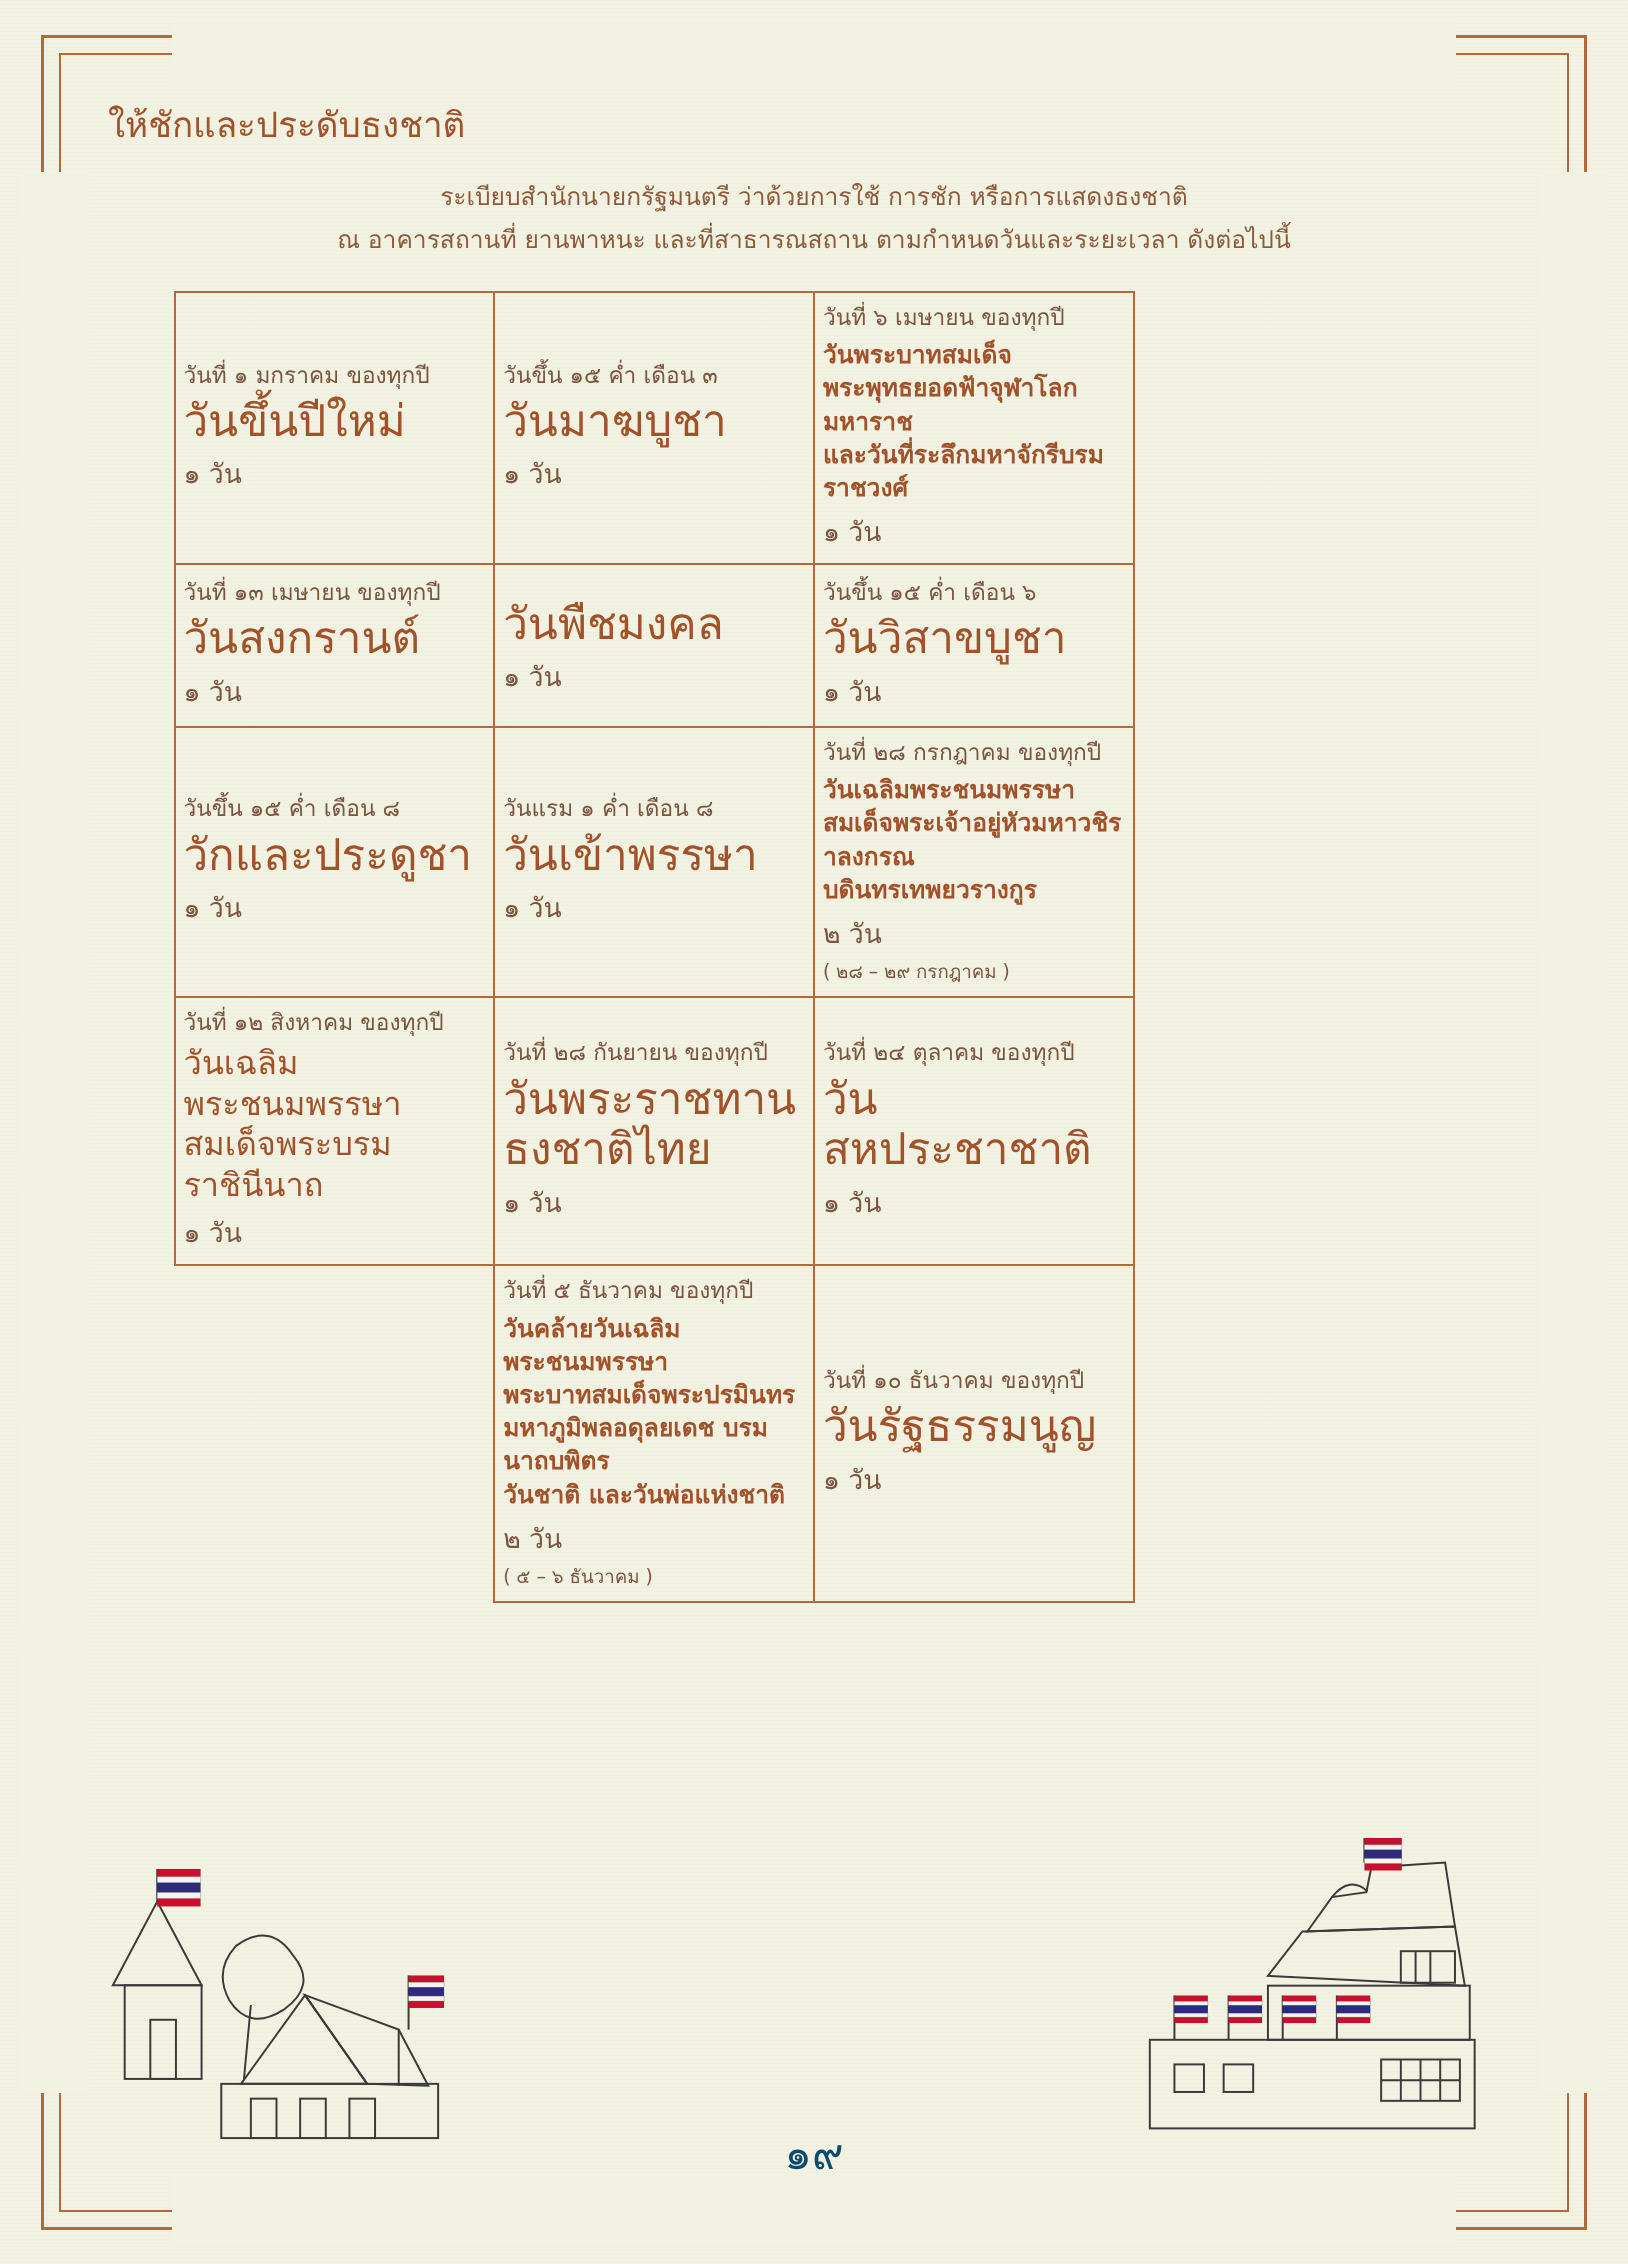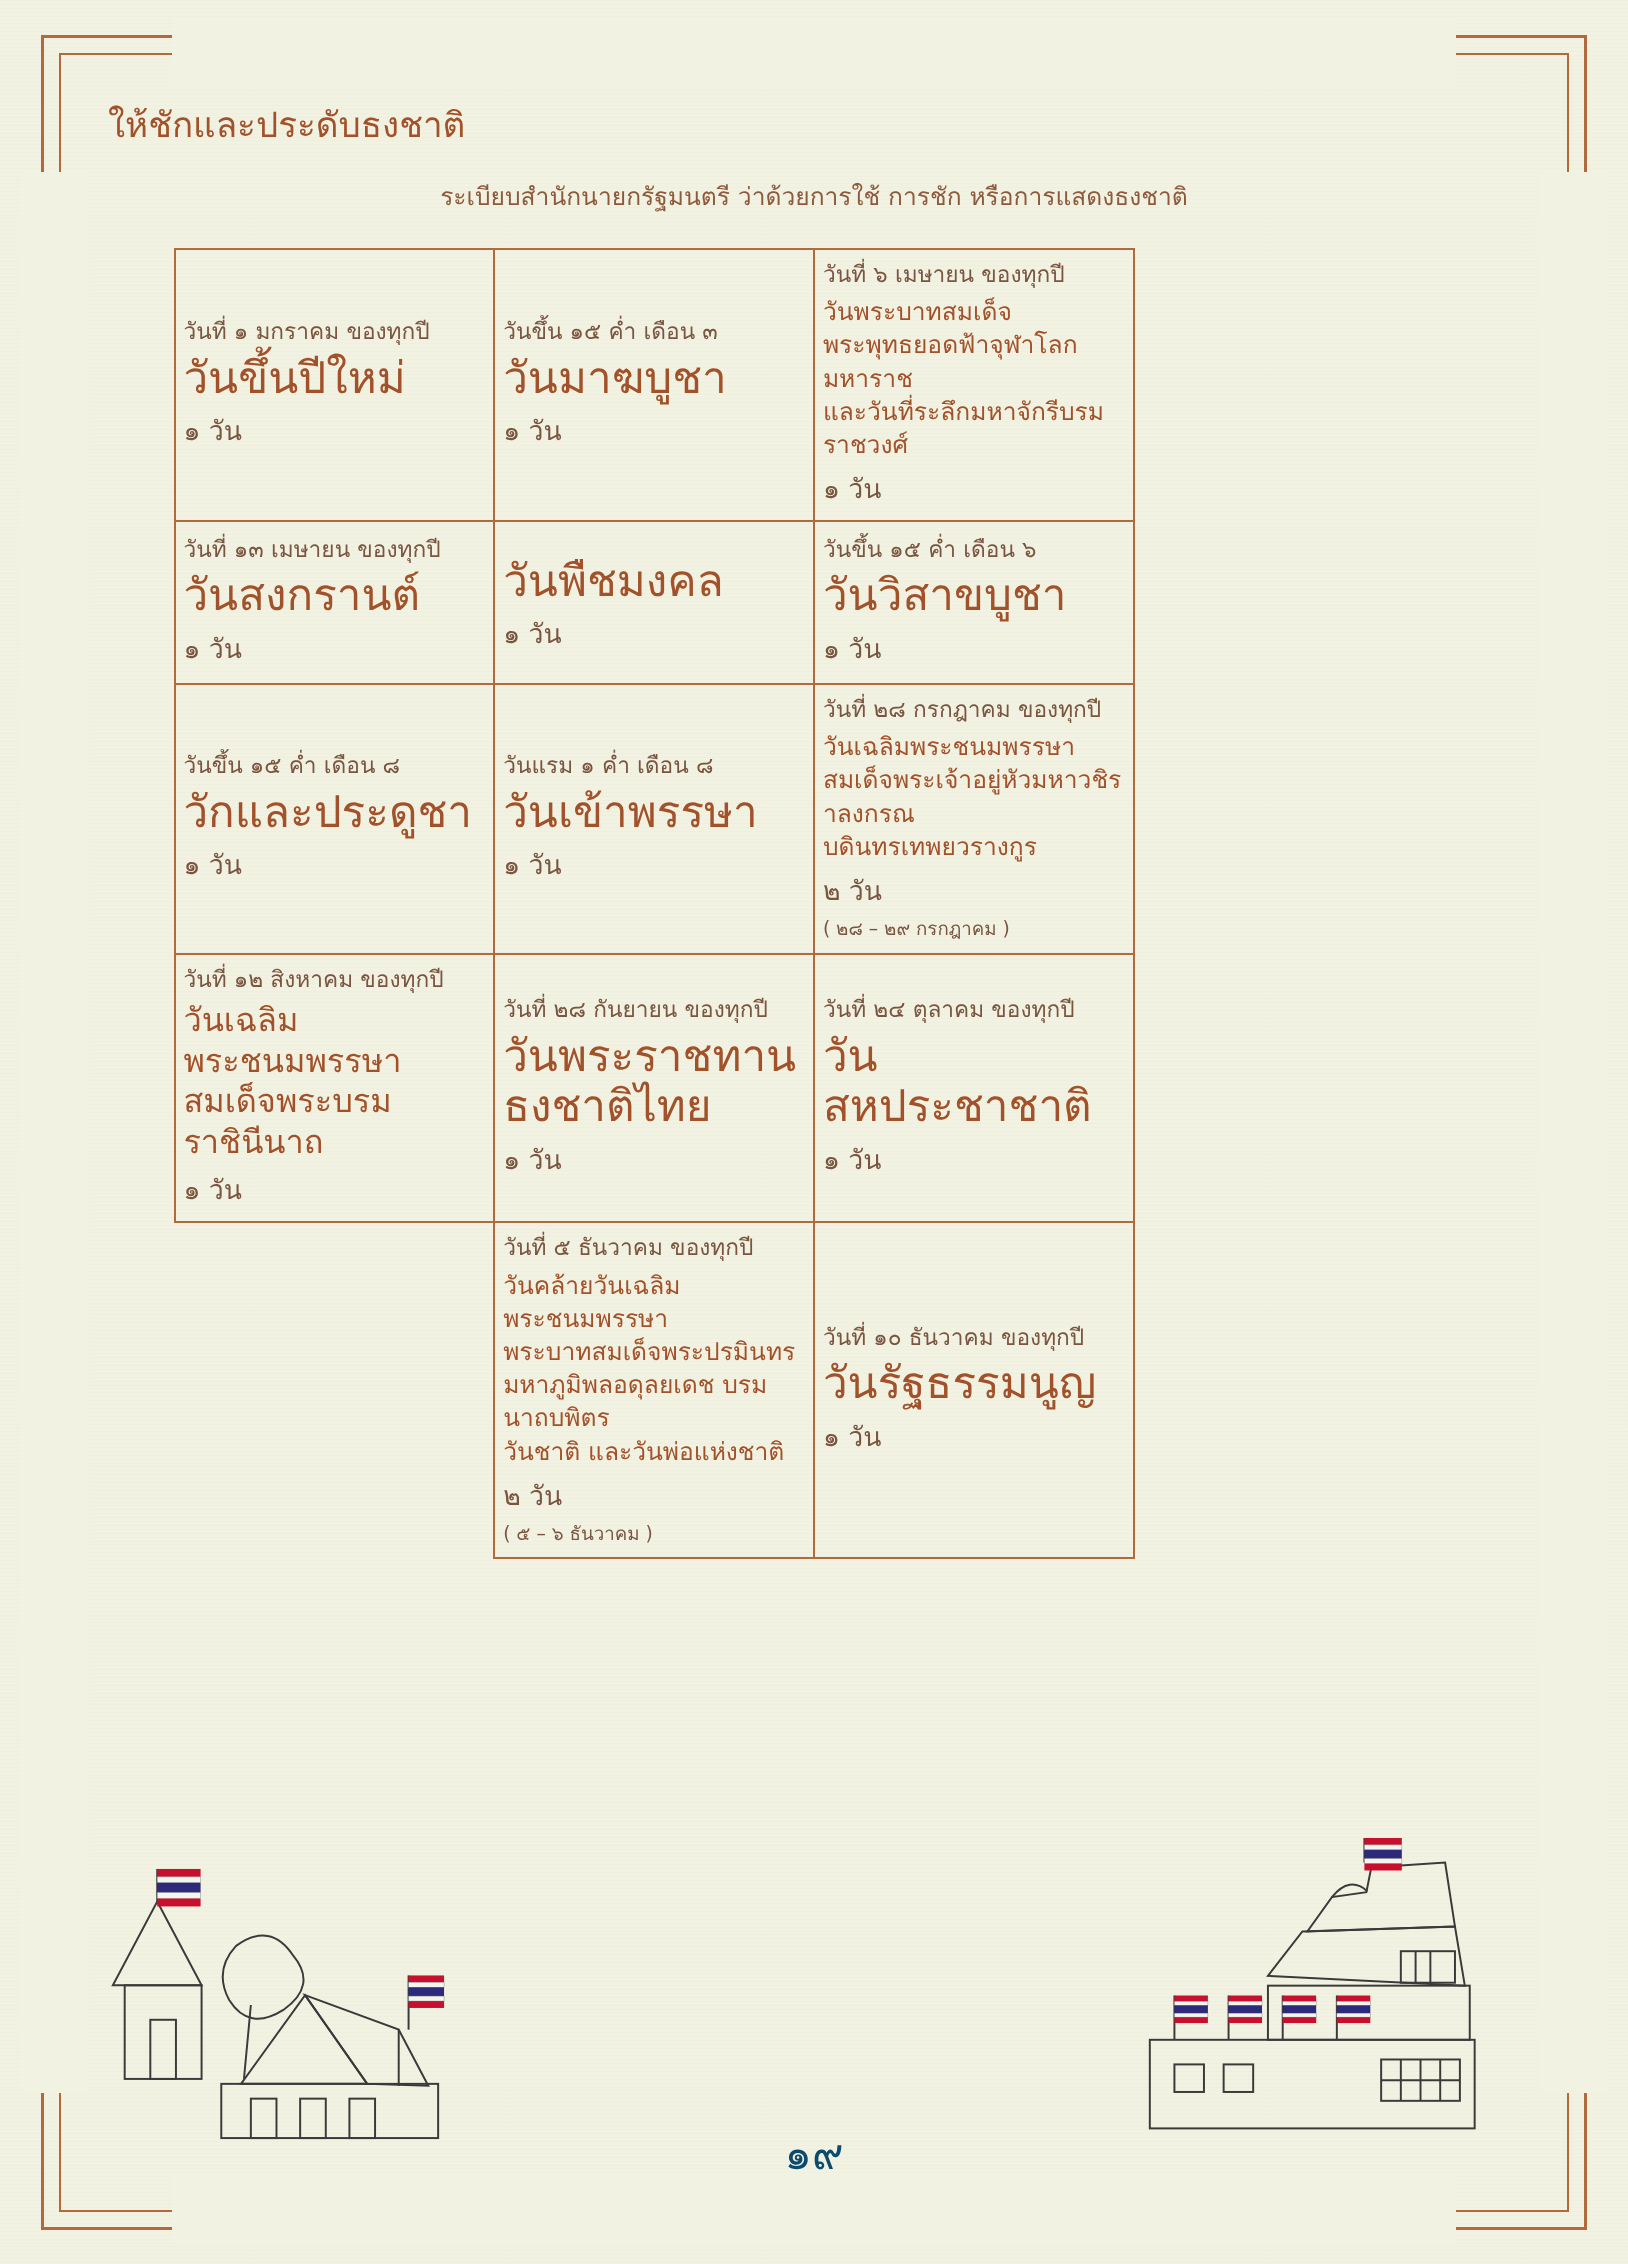--- a/index.html
+++ b/index.html
@@ -112,20 +112,21 @@
   }
   .cell-name {
     font-size: 44px;
     color: #a2522a;
     line-height: 1.15;
     margin: 3.9px 0;
   }
   .cell-name.small {
     font-size: 24.6px;
     line-height: 1.35;
+    font-weight: bold;
   }
   .cell-name.med {
     font-size: 32.5px;
     line-height: 1.25;
   }
   .cell-dur {
     font-size: 26.6px;
     color: #7a5540;
     margin-top: 5.9px;
   }
@@ -166,20 +167,21 @@
   <div class="mask mask-bottom"></div>
   <div class="mask mask-left"></div>
   <div class="mask mask-right"></div>
 
   <div class="content">
 
     <div class="subtitle">ให้ชักและประดับธงชาติ</div>
 
     <div class="intro">
       <div>ระเบียบสำนักนายกรัฐมนตรี ว่าด้วยการใช้ การชัก หรือการแสดงธงชาติ</div>
+      <div>ณ อาคารสถานที่ ยานพาหนะ และที่สาธารณสถาน ตามกำหนดวันและระยะเวลา ดังต่อไปนี้</div>
     </div>
 
     <table class="grid">
       <tbody>
           <tr>
             <td>
               <div class="cell-date">วันที่ ๑ มกราคม ของทุกปี</div>
               <div class="cell-name">วันขึ้นปีใหม่</div>
               <div class="cell-dur">๑ วัน</div>
             </td>

